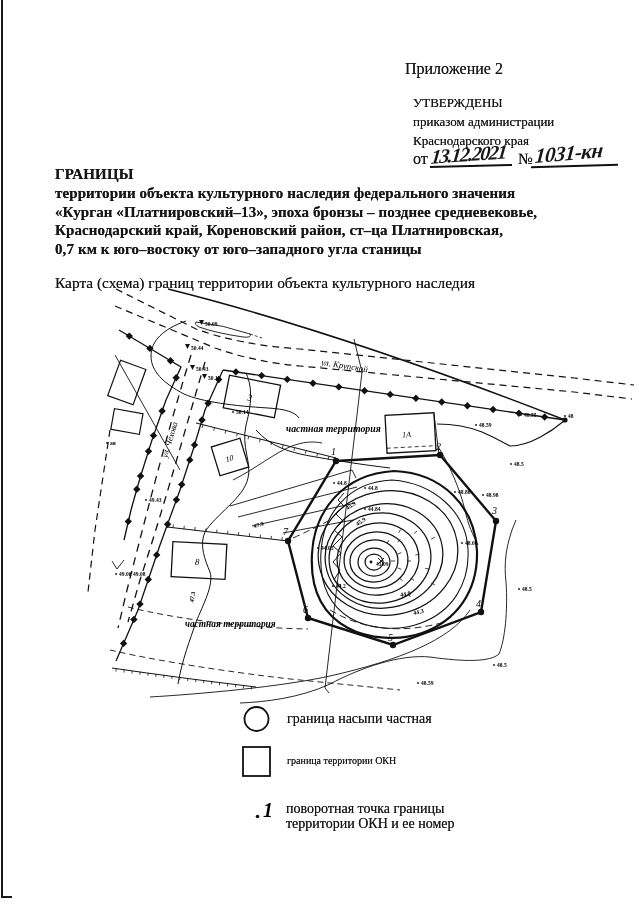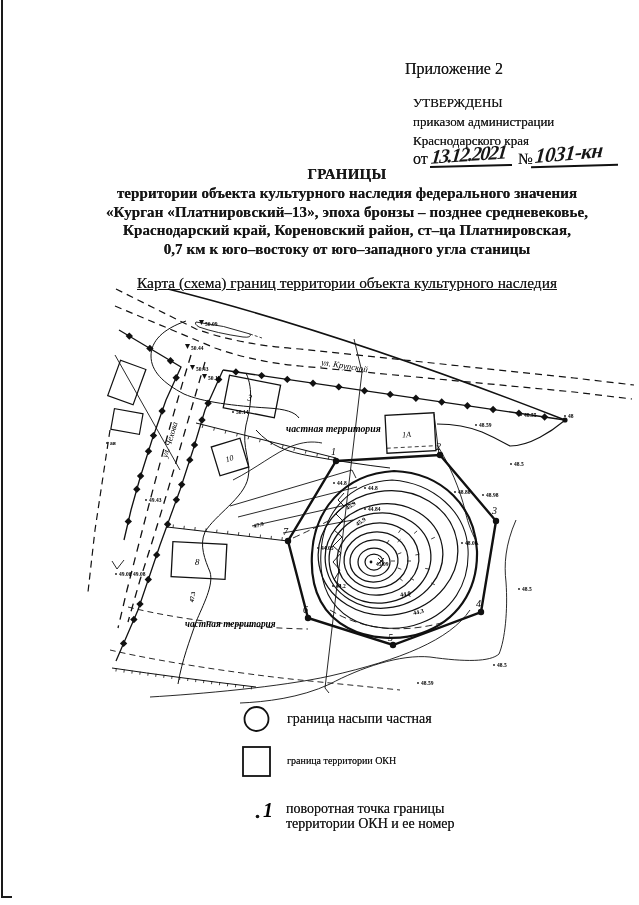--- a/index.html
+++ b/index.html
@@ -21,26 +21,26 @@
 <div class="abs" style="left:431px;top:143px;font-size:20px;font-style:italic;font-weight:bold;transform:rotate(-4deg) skewX(-10deg);letter-spacing:-1.5px;white-space:nowrap;">13.12.2021</div>
 
 <div class="abs" style="left:430px;top:165px;width:82px;height:1.5px;background:#111;transform:rotate(-1.5deg);"></div>
 
 <div class="abs tx" style="left:518px;top:150px;font-size:15.5px;">№</div>
 
 <div class="abs" style="left:535px;top:141px;font-size:21px;font-style:italic;font-weight:bold;transform:rotate(-5deg) skewX(-10deg);letter-spacing:-0.5px;white-space:nowrap;">1031-кн</div>
 
 <div class="abs" style="left:531px;top:165px;width:87px;height:1.5px;background:#111;transform:rotate(-1.5deg);"></div>
 
-<div class="abs tx" style="left:55px;top:166px;width:584px;text-align:center;font-weight:bold;">
+<div class="abs tx" style="left:55px;top:166px;width:584px;font-weight:bold;">
   <div style="font-size:15px;letter-spacing:0.2px;">ГРАНИЦЫ</div>
   <div style="font-size:15px;line-height:18.7px;margin-top:1px;letter-spacing:0.1px;">территории объекта культурного наследия федерального значения<br>«Курган «Платнировский–13», эпоха бронзы – позднее средневековье,<br>Краснодарский край, Кореновский район, ст–ца Платнировская,<br>0,7 км к юго–востоку от юго–западного угла станицы</div>
 </div>
 
-<div class="abs tx" style="left:55px;top:274px;width:584px;text-align:center;font-size:15.4px;text-decoration:underline;">Карта (схема) границ территории объекта культурного наследия</div>
+<div class="abs tx" style="left:55px;top:274px;width:584px;font-size:15.4px;">Карта (схема) границ территории объекта культурного наследия</div>
 
 <svg class="abs" style="left:0;top:0;filter:blur(0.24px)" width="639" height="905" viewBox="0 0 639 905" font-family="Liberation Serif,serif">
 
 <path d="M168,289 Q340,332 565,420" fill="none" stroke="#111" stroke-width="1.6"></path>
 
 <path d="M116,289 L196,329 Q240,345 300,349 L574,378 L634,385" fill="none" stroke="#111" stroke-width="1.2" stroke-dasharray="7 5"></path>
 
 <path d="M115,306 L215,348 Q255,362 300,366 L574,392 L632,399" fill="none" stroke="#111" stroke-width="1.2" stroke-dasharray="7 5"></path>
 
 <path d="M110,430 L95,530 L88,592" fill="none" stroke="#111" stroke-width="1.2" stroke-dasharray="7 5"></path>

